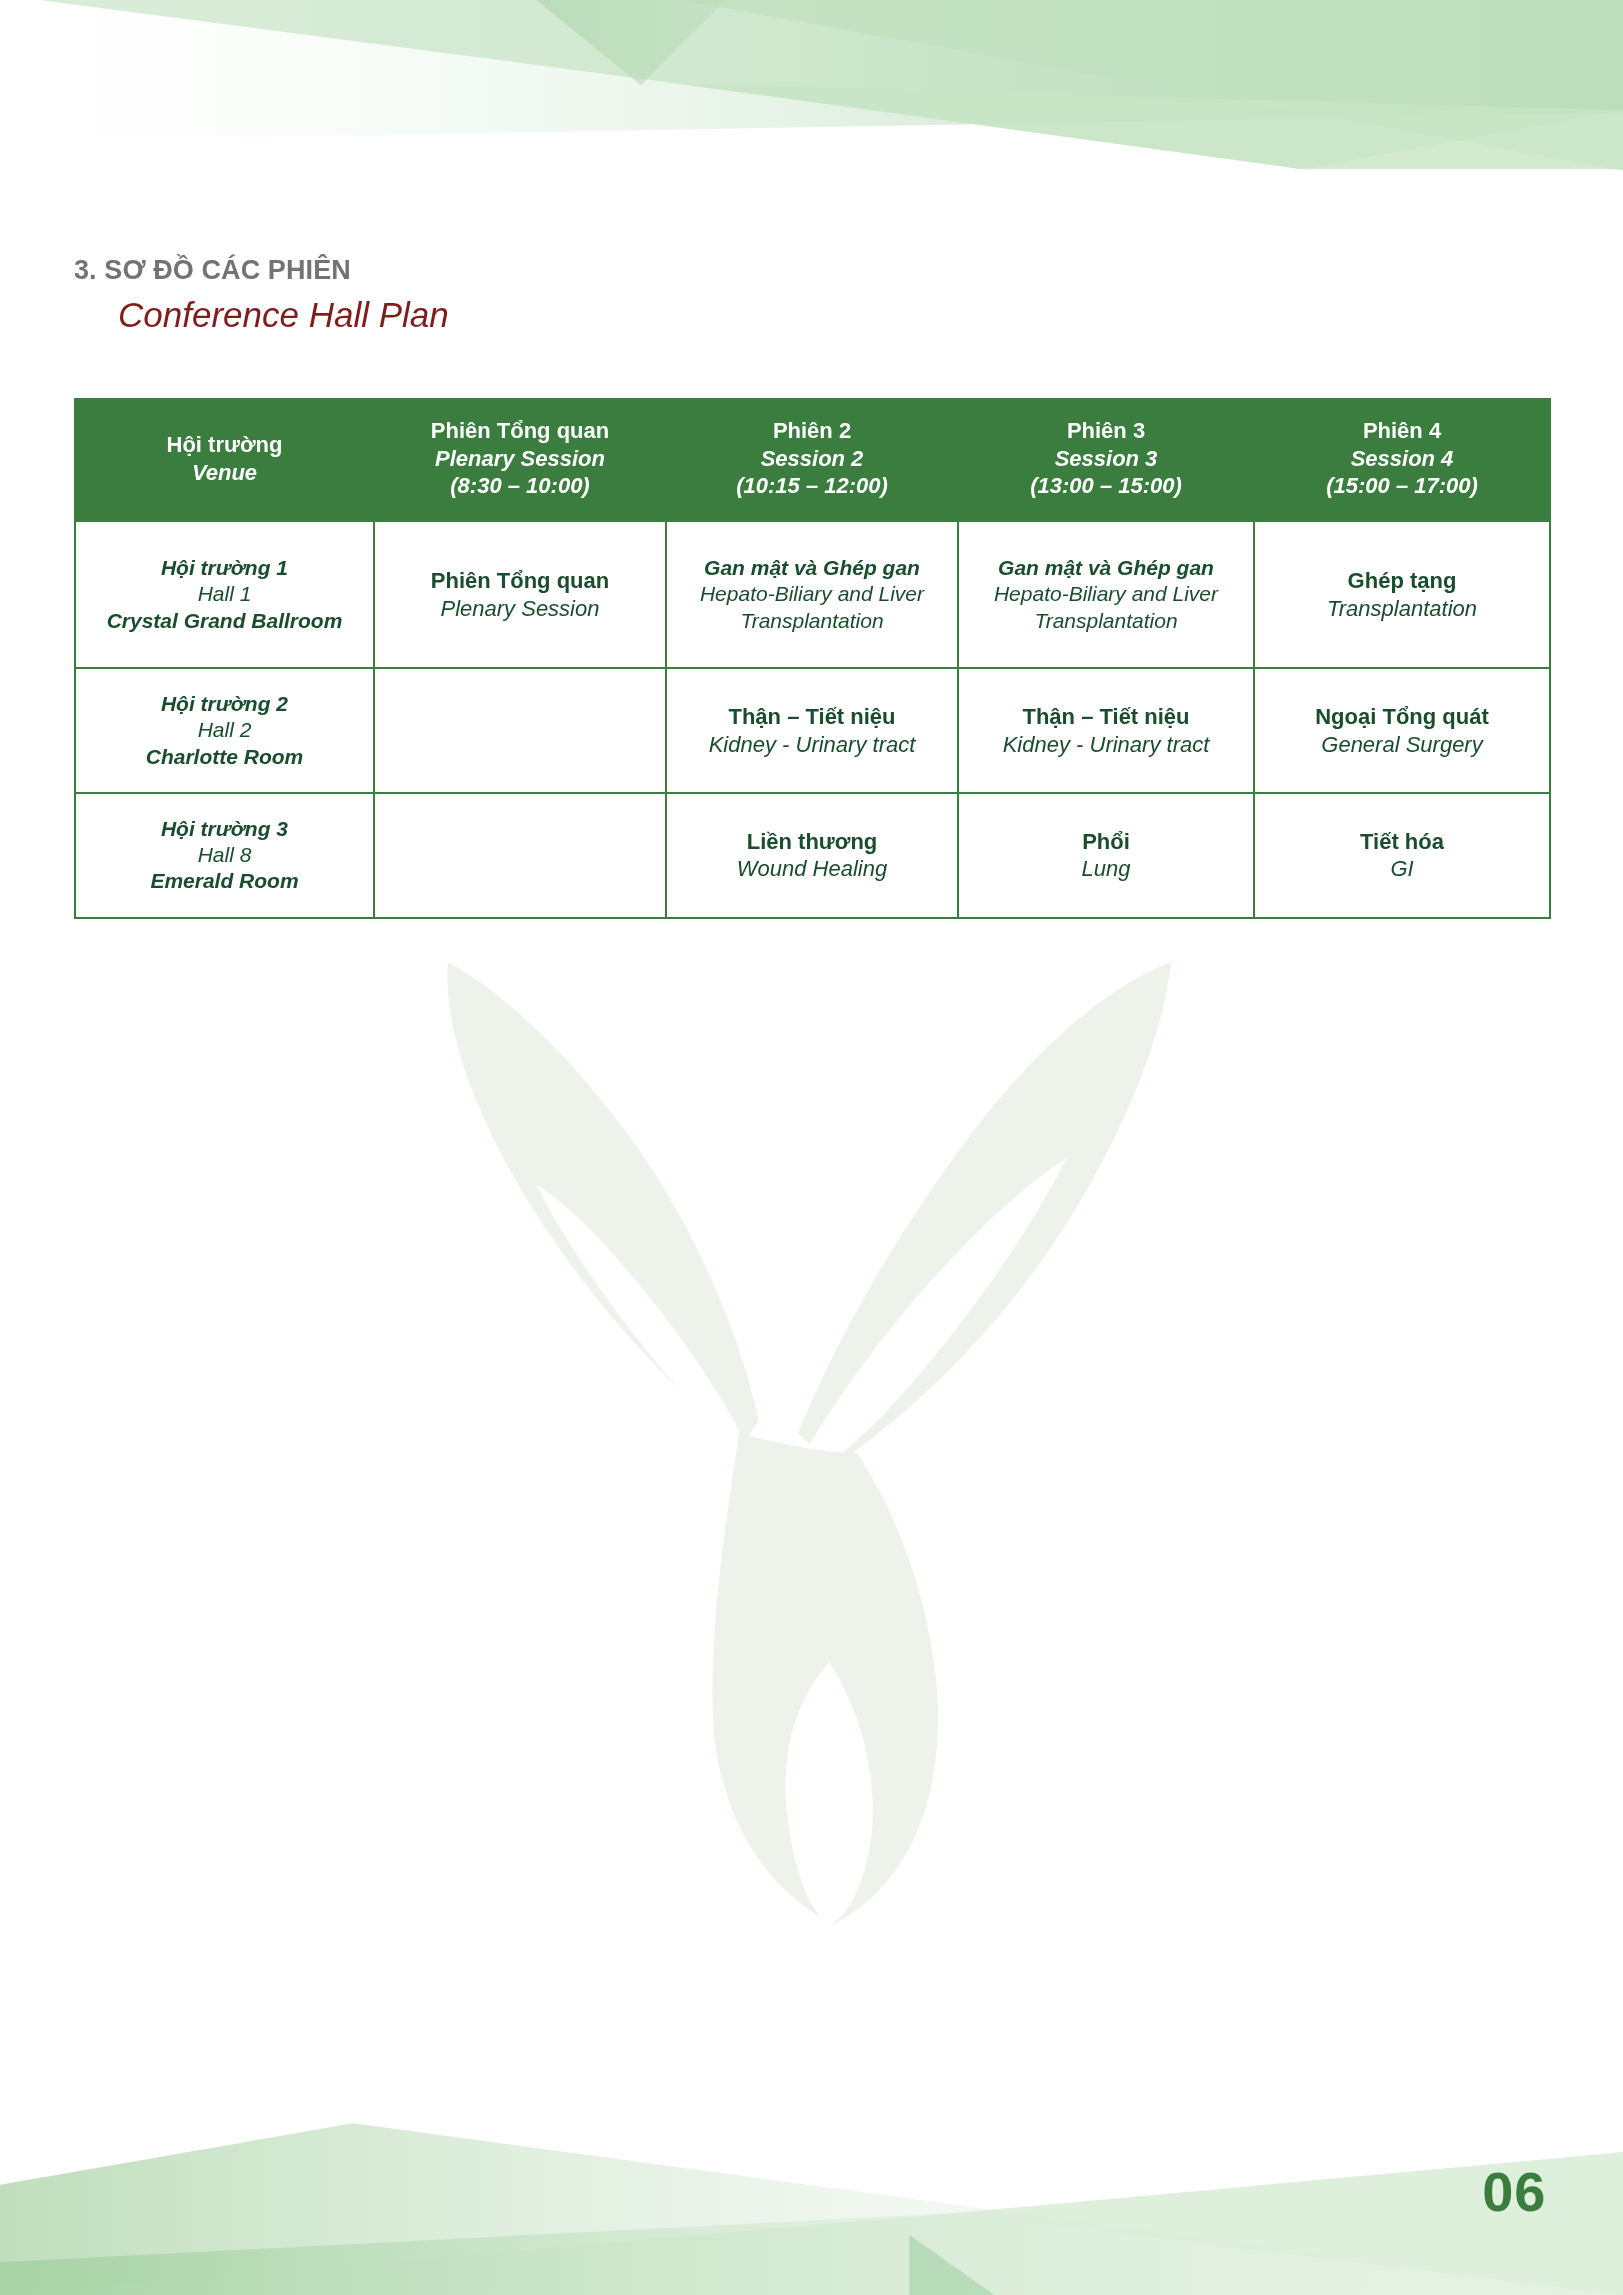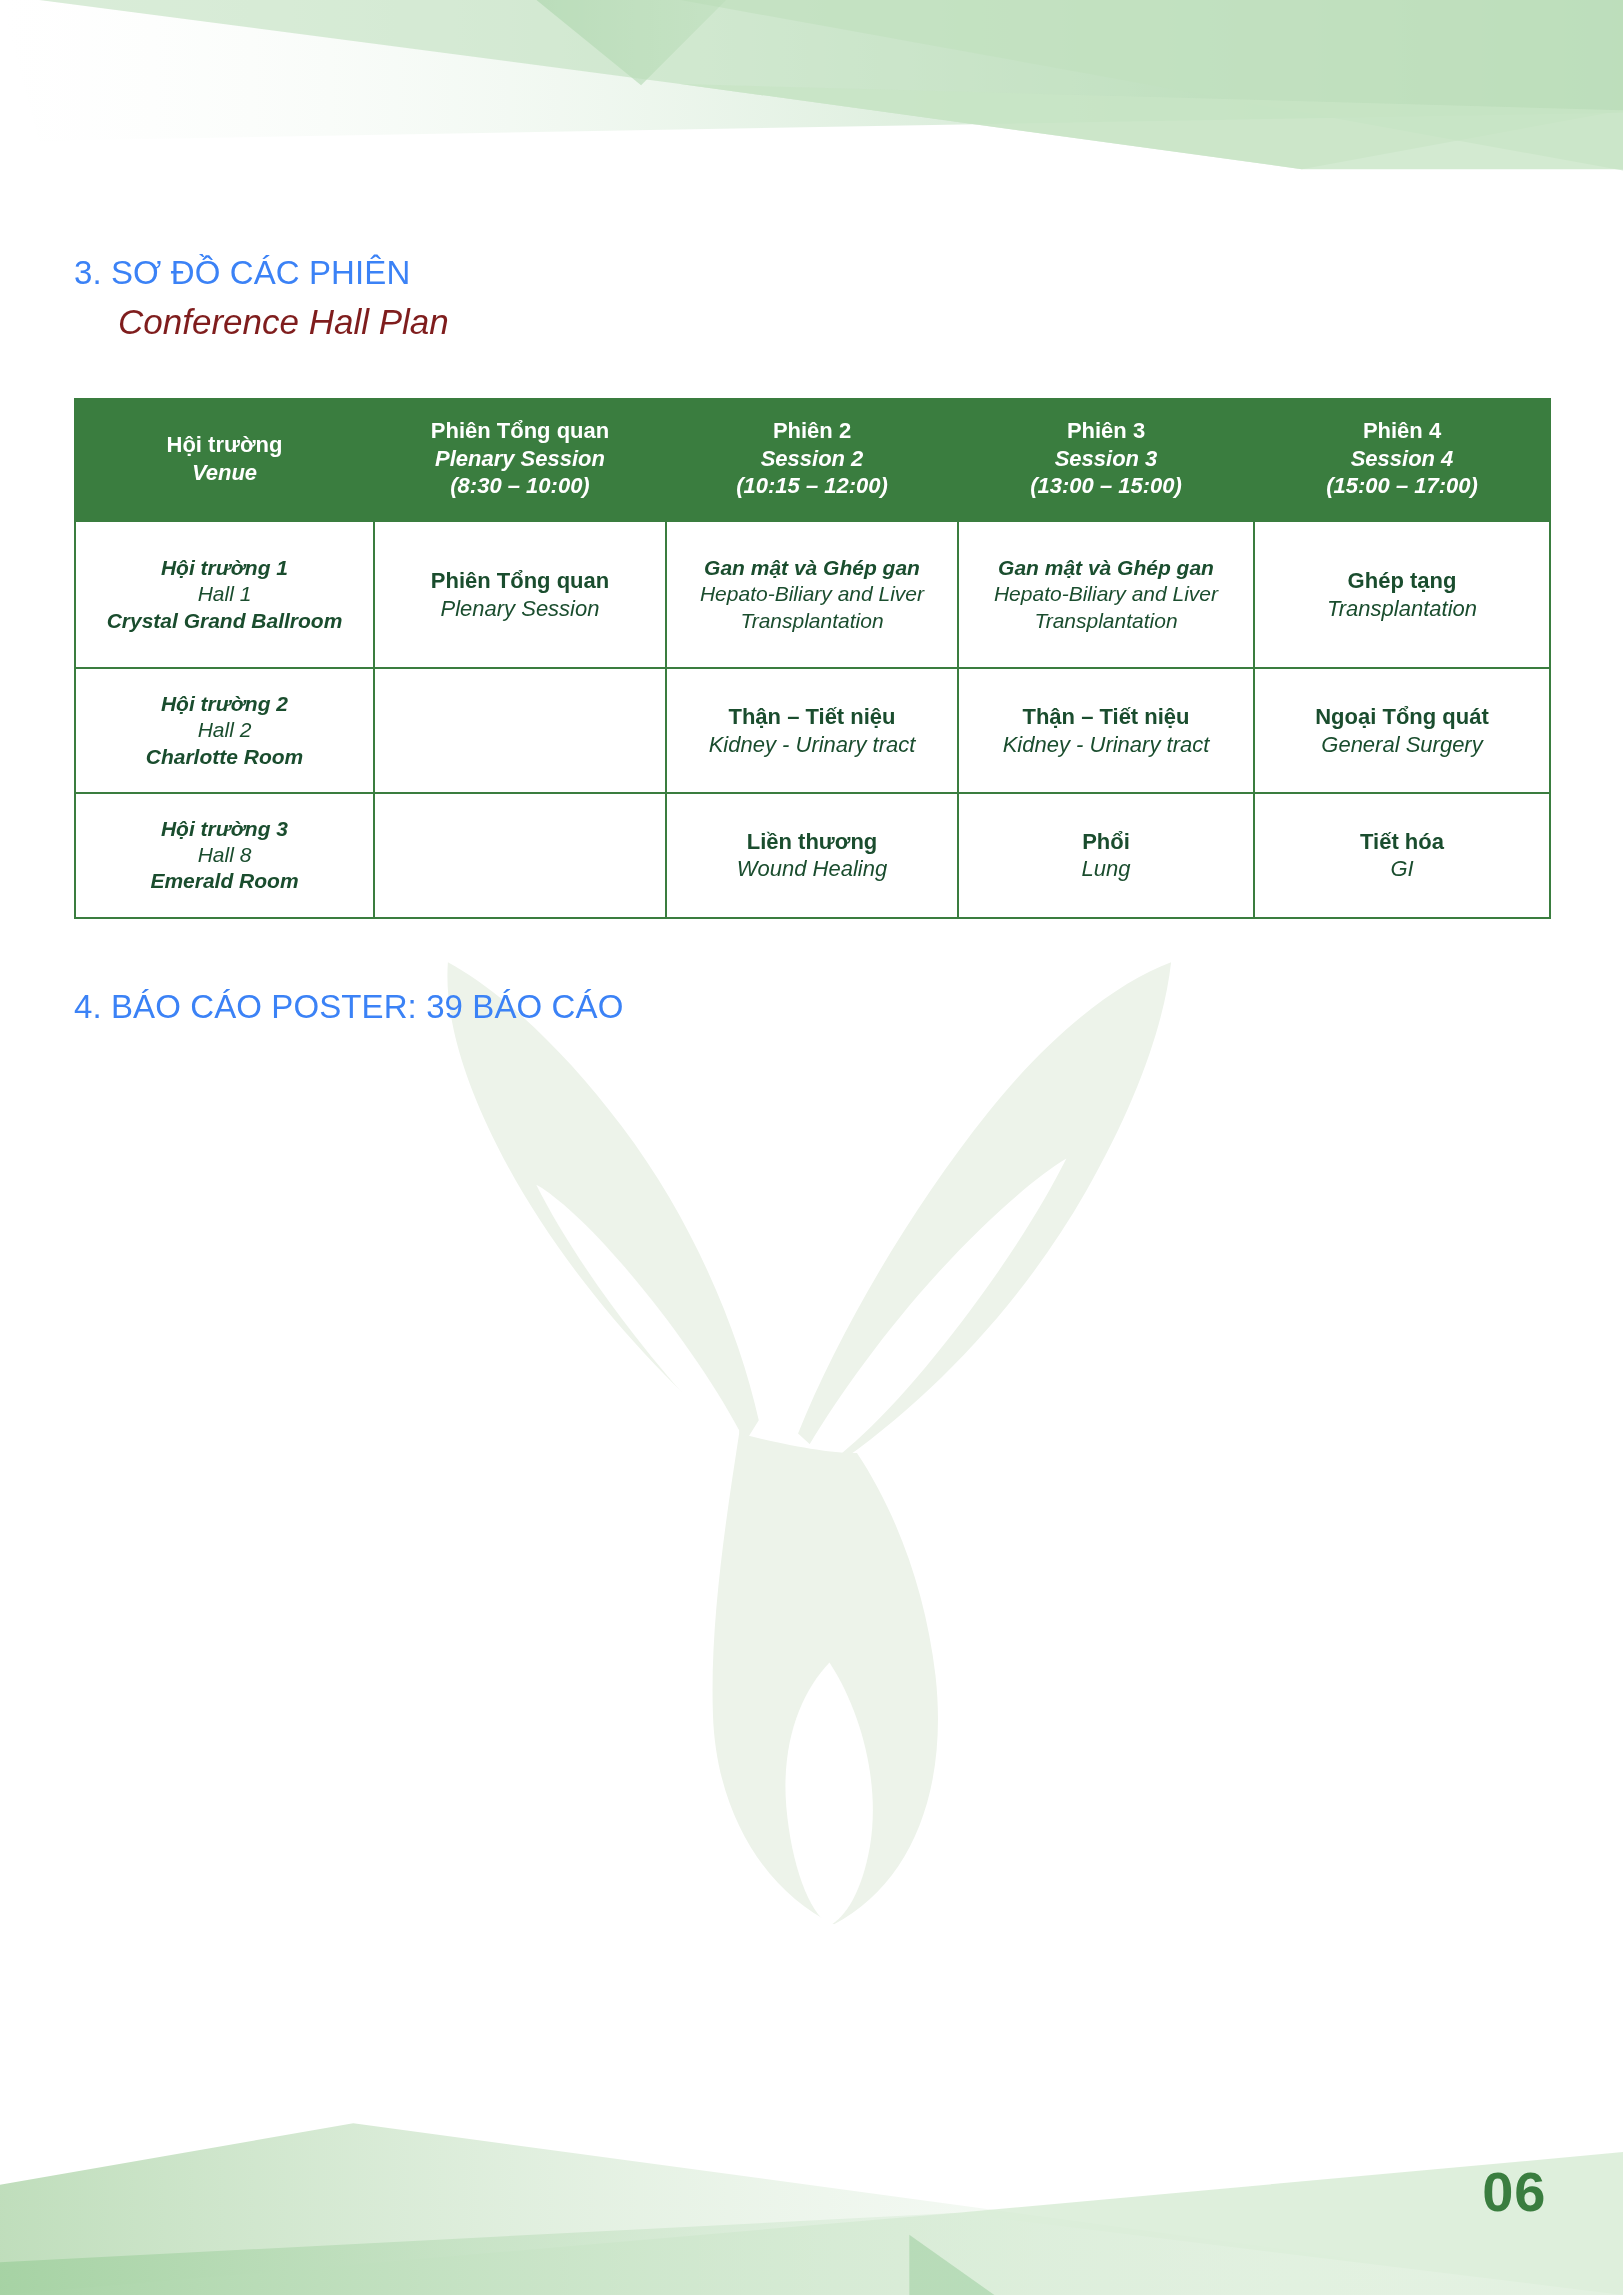--- a/index.html
+++ b/index.html
@@ -49,23 +49,23 @@
   }
 
   .section-head {
     position: absolute;
     left: 74px;
   }
   .sec3 { top: 255px; }
   .sec4 { top: 989px; }
 
   .sec-title {
-    font-size: 33px;
-    font-weight: normal;
-    color: #3b82f6;
+    font-size: 27px;
+    font-weight: bold;
+    color: #737373;
     letter-spacing: 0.1px;
     line-height: 1.12;
     white-space: nowrap;
   }
   .sec-sub {
     font-size: 35px;
     font-style: italic;
     color: #7f1d1d;
     line-height: 1.25;
     margin-top: 7.9px;
@@ -315,20 +315,19 @@
               <div class="t-bold">Tiết hóa</div>
               <div class="t-ital">GI</div>
             </td>
           </tr>
 
         </tbody>
       </table>
     </div>
 
     <div class="section-head sec4">
-      <div class="sec-title">4. BÁO CÁO POSTER: 39 BÁO CÁO</div>
     </div>
 
     <div class="page-num">06</div>
 
   </div>
 </div>
 
 
 </body></html>

